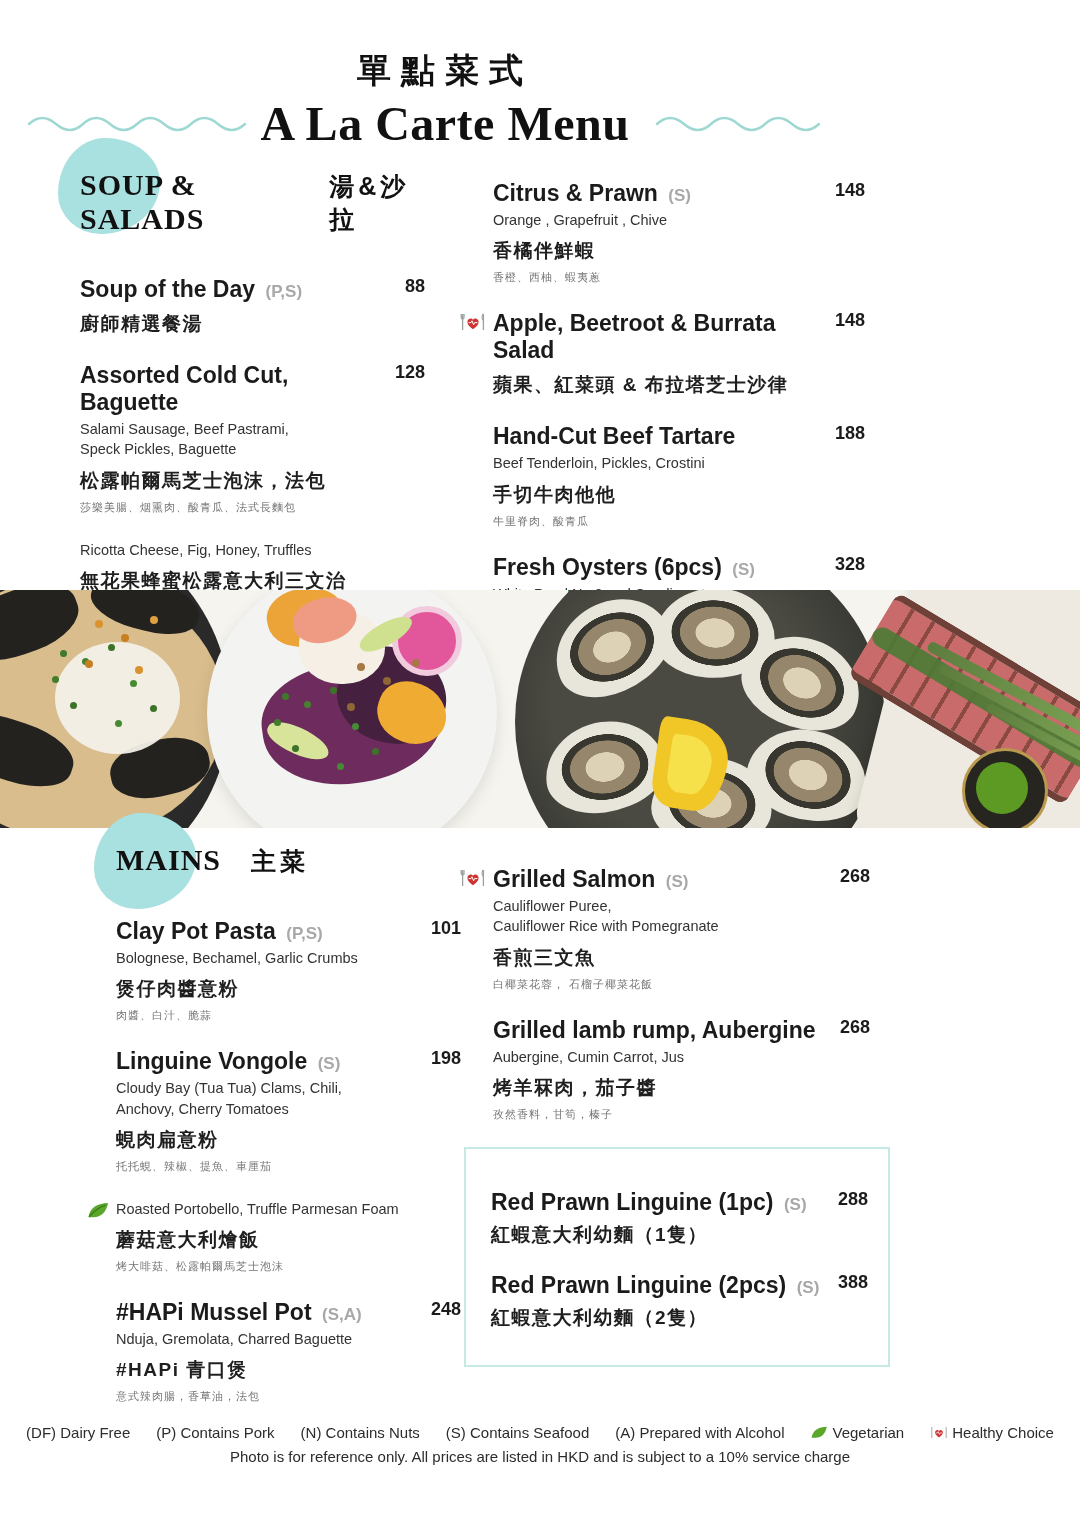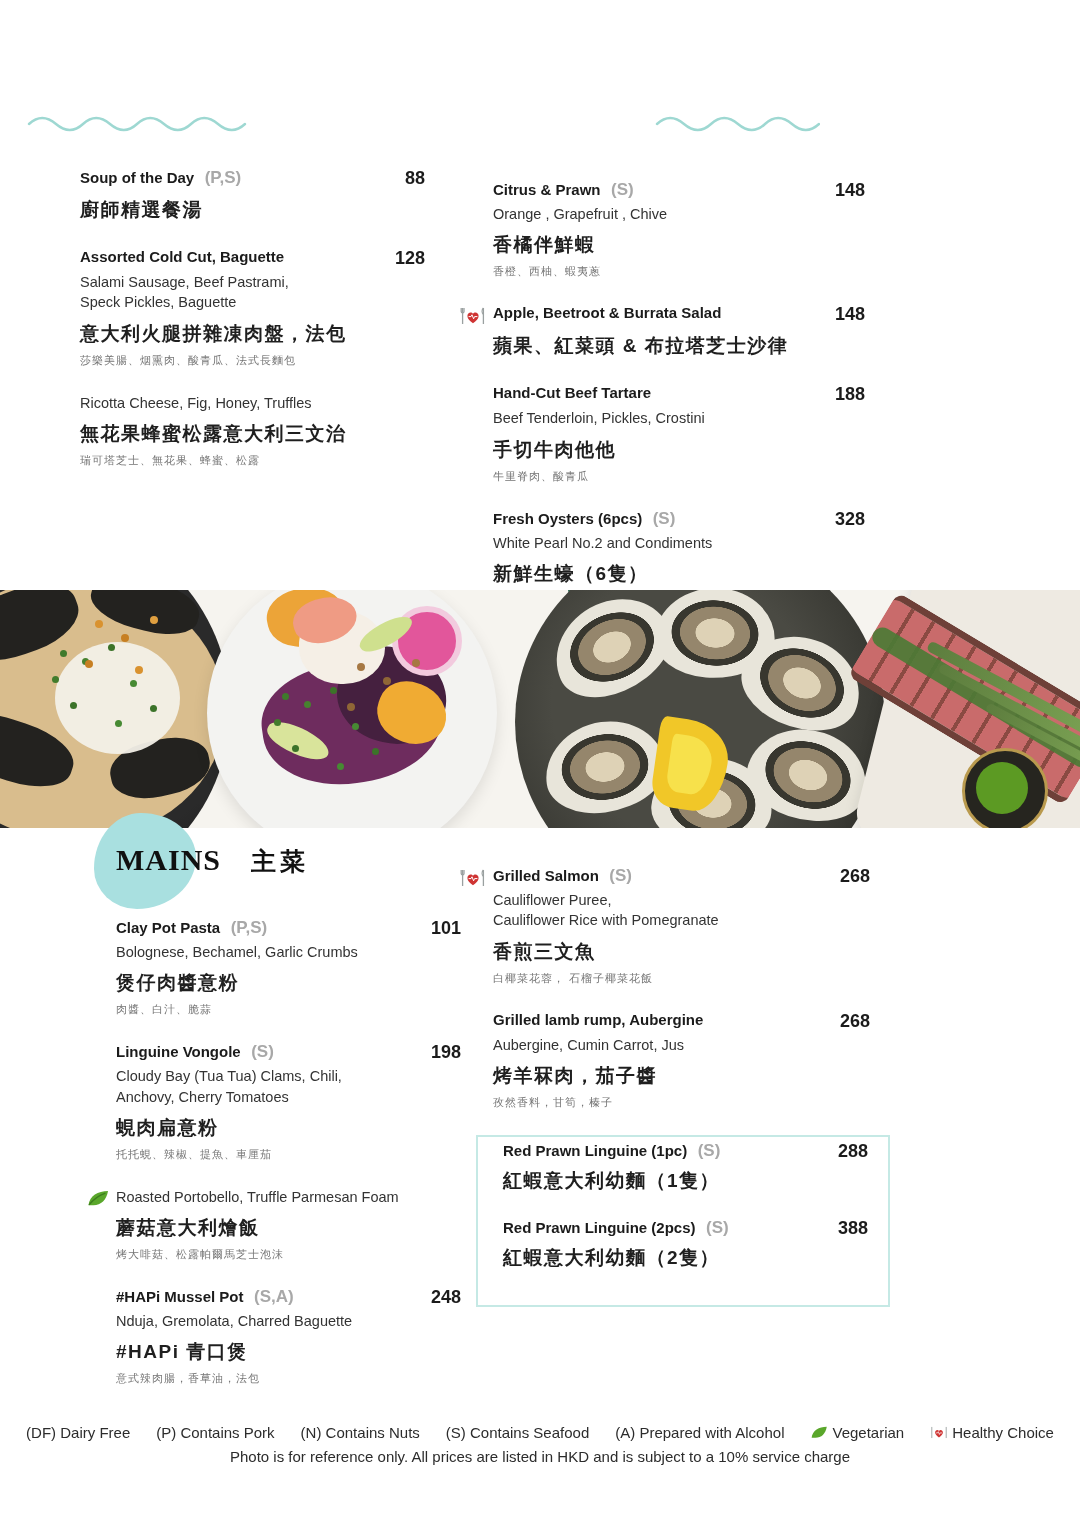--- a/index.html
+++ b/index.html
@@ -29,35 +29,35 @@
   .sec-en{position:relative;z-index:1;font-family:"Liberation Serif","DejaVu Serif",serif;
           font-weight:700;font-size:30px;letter-spacing:1px;color:#111;}
   .sec-zh{position:relative;z-index:1;font-size:25px;font-weight:700;letter-spacing:4px;
           color:#111;margin-left:30px;}
 
   
   .item{position:relative;margin-bottom:25px;}
   .col-sr .item,.col-mr .item{padding-left:33px;padding-right:20px;}
   .item-head{display:flex;align-items:flex-start;}
   .item-title{flex:1;}
-  .item-name{font-size:15px;font-weight:700;color:#1b1b1b;}
+  .item-name{font-size:23px;font-weight:700;color:#1b1b1b;}
   .item-tag{font-size:17px;font-weight:600;color:#a8a8a8;margin-left:6px;}
   .item-tag:empty{display:none;}
   .item-price{font-size:18px;font-weight:700;color:#1b1b1b;margin-left:14px;white-space:nowrap;}
   .desc-en{font-size:14.5px;line-height:1.4;color:#333;margin:3px 0 0 0;white-space:pre-line;}
   .desc-en:empty{display:none;}
   .name-zh{font-size:19px;font-weight:700;letter-spacing:1.5px;color:#1f1f1f;margin:8px 0 0 0;}
   .name-zh:empty{display:none;}
   .desc-zh{font-size:11px;letter-spacing:1px;color:#767676;margin:6px 0 0 0;}
   .desc-zh:empty{display:none;}
   .side-icon{position:absolute;left:0;top:2px;width:26px;height:20px;}
   .col-ml .side-icon{left:-30px;}
 
   
-  .price-box{border:2px solid #c5e9e5;padding:4px 20px 10px 25px;margin:14px 0 0 16px;}
+  .price-box{border:2px solid #c5e9e5;padding:40px 20px 10px 25px;margin:14px 0 0 4px;}
   .price-box .item{padding:0;margin-bottom:24px;}
   .price-box .name-zh{margin-top:6px;}
 
   
   .footer{position:absolute;left:0;top:1424px;width:1080px;text-align:center;}
   .legend{display:flex;justify-content:center;align-items:center;gap:26px;
           font-size:15px;color:#2c2c2c;}
   .legend .li{display:flex;align-items:center;gap:4px;white-space:nowrap;}
   .legend svg{width:18px;height:15px;}
   .footer-note{font-size:15px;color:#2c2c2c;margin-top:7px;}
@@ -106,28 +106,37 @@
   .bowl{position:absolute;left:962px;top:158px;width:80px;height:80px;border-radius:50%;
         background:#26251f;border:3px solid #b99a4e;}
   .bowl:after{content:"";position:absolute;left:11px;top:11px;width:52px;height:52px;border-radius:50%;
         background:#5c9a23;}
 </style>
 </head>
 <body>
 
 <div class="page">
 
+  <div class="title-wrap">
+    <div class="title-zh">單點菜式</div>
+    <div class="title-en">A La Carte Menu</div>
+  </div>
   <svg class="wave left" width="220" height="22" viewBox="0 0 220 22">
     <path d="M2 12 q13 -12 27 0 t27 0 t27 0 t27 0 t27 0 t27 0 t27 0 t27 0" fill="none" stroke="#9ed8d2" stroke-width="2.4" stroke-linecap="round"></path>
   </svg>
   <svg class="wave right" width="165" height="22" viewBox="0 0 165 22">
     <path d="M2 12 q13 -12 27 0 t27 0 t27 0 t27 0 t27 0 t27 0" fill="none" stroke="#9ed8d2" stroke-width="2.4" stroke-linecap="round"></path>
   </svg>
 
   <div class="col col-sl">
+    <div class="section-header">
+      <span class="blob"></span>
+      <span class="sec-en">SOUP &amp; SALADS</span>
+      <span class="sec-zh">湯&amp;沙拉</span>
+    </div>
 
     <article class="item">
       <div class="item-head">
         <span class="item-title">
           <span class="item-name">Soup of the Day</span>
           <span class="item-tag">(P,S)</span>
         </span>
         <span class="item-price">88</span>
       </div>
       <p class="name-zh">廚師精選餐湯</p>
@@ -135,21 +144,21 @@
 
     <article class="item">
       <div class="item-head">
         <span class="item-title">
           <span class="item-name">Assorted Cold Cut, Baguette</span>
         </span>
         <span class="item-price">128</span>
       </div>
       <p class="desc-en">Salami Sausage,  Beef Pastrami,
 Speck Pickles, Baguette</p>
-      <p class="name-zh">意大利火腿拼雜凍肉盤，法包</p>
+      <p class="name-zh">松露帕爾馬芝士泡沫，法包</p>
       <p class="desc-zh">莎樂美腸、烟熏肉、酸青瓜、法式長麵包</p>
     </article>
 
     <article class="item">
       <p class="desc-en">Ricotta Cheese, Fig, Honey, Truffles</p>
       <p class="name-zh">無花果蜂蜜松露意大利三文治</p>
       <p class="desc-zh">瑞可塔芝士、無花果、蜂蜜、松露</p>
     </article>
   </div>
 

